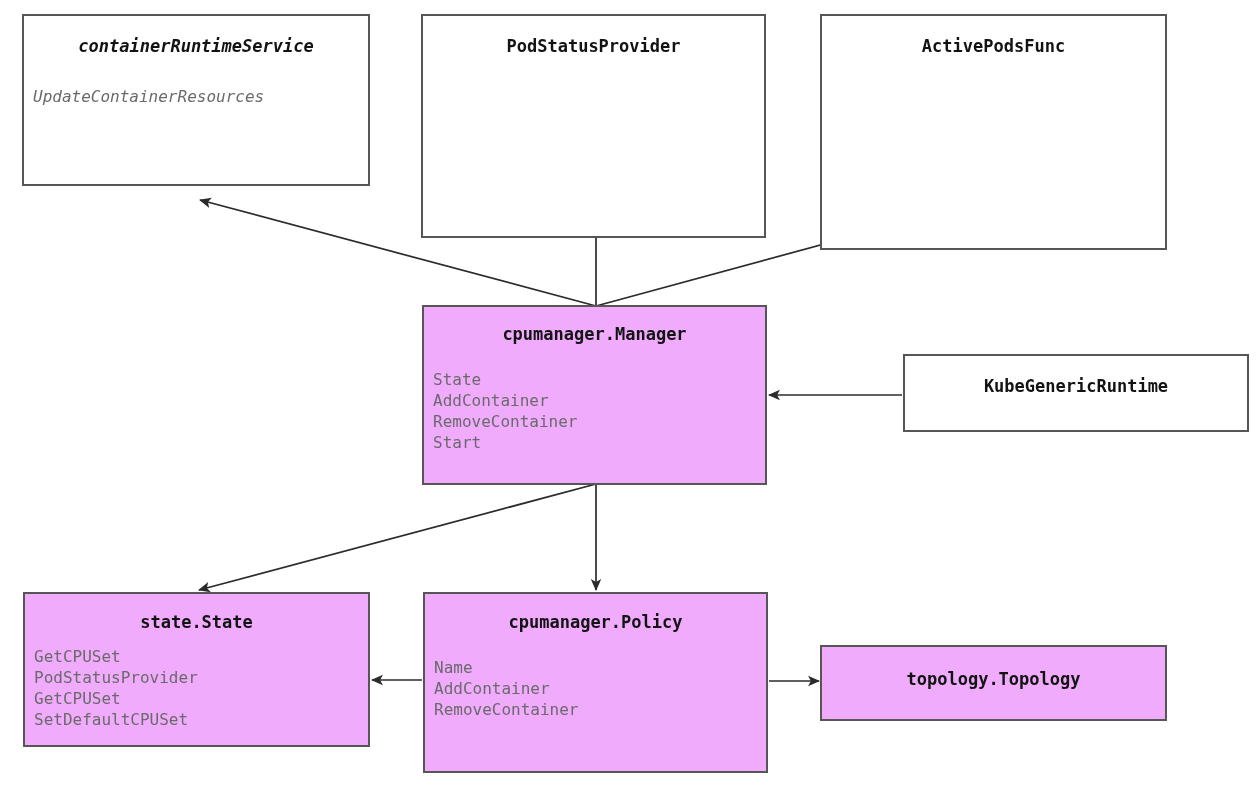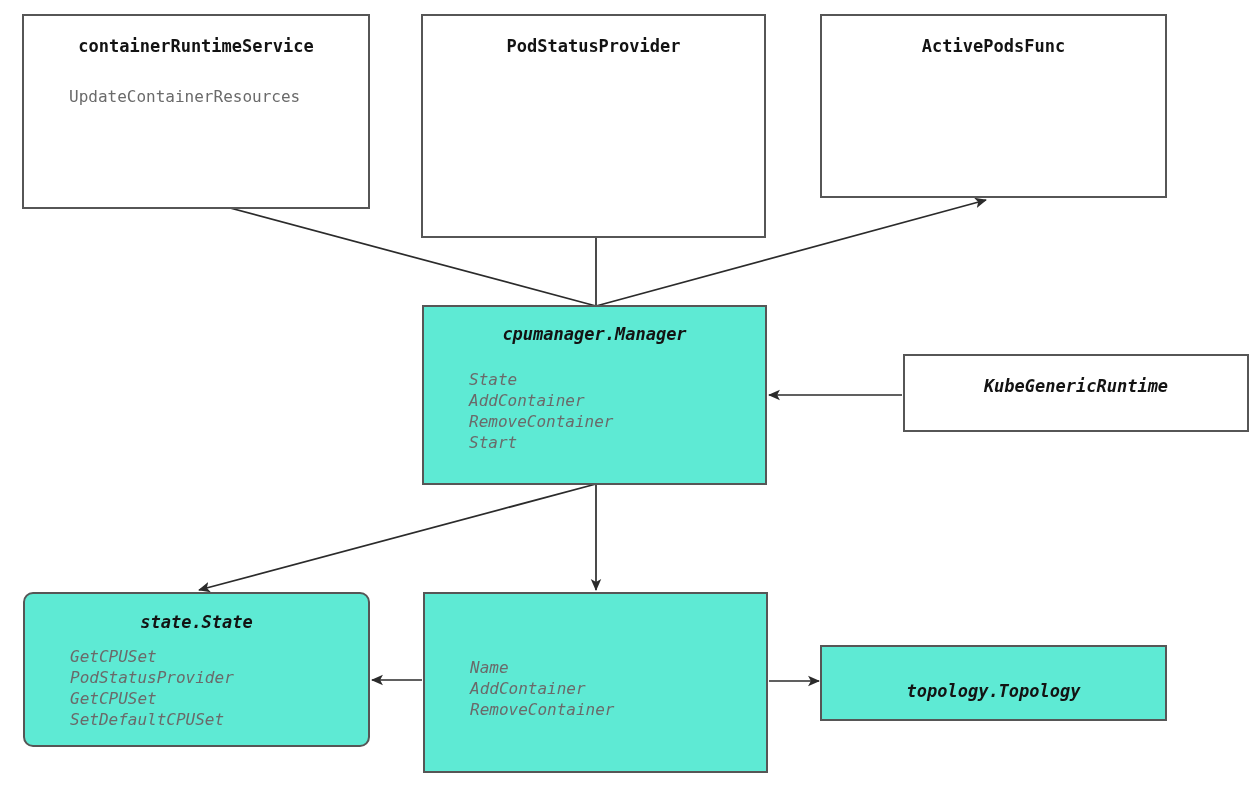--- a/index.html
+++ b/index.html
@@ -26,22 +26,21 @@
     pointer-events: none;
   }
   .node {
     position: absolute;
     box-sizing: border-box;
     border: 2px solid #565656;
     background: #ffffff;
     z-index: 2;
   }
   .node.filled {
-    background: #5eead4;
-    font-style: italic;
+    background: #f0abfc;
   }
   .node-title {
     position: absolute;
     left: 0;
     right: 0;
     text-align: center;
     font-weight: bold;
     font-size: 17px;
     letter-spacing: 0px;
     color: #131313;
@@ -53,47 +52,46 @@
     left: 9px;
     right: 4px;
     font-size: 16px;
     line-height: 21px;
     color: #6a6a6a;
     font-family: "DejaVu Sans Mono", "Liberation Mono", monospace;
     white-space: nowrap;
   }
   .node-method {
     display: block;
-    margin-left: 36px;
   }
   
-  #node-containerRuntimeService { left: 22px;  top: 14px;  width: 348px; height: 195px; }
+  #node-containerRuntimeService { left: 22px;  top: 14px;  width: 348px; height: 172px; font-style: italic; }
   #node-podStatusProvider       { left: 421px; top: 14px;  width: 345px; height: 224px; }
-  #node-activePodsFunc          { left: 820px; top: 14px;  width: 347px; height: 184px; }
+  #node-activePodsFunc          { left: 820px; top: 14px;  width: 347px; height: 236px; }
   #node-cpumanagerManager       { left: 422px; top: 305px; width: 345px; height: 180px; }
-  #node-kubeGenericRuntime      { left: 903px; top: 354px; width: 346px; height: 78px; font-style: italic;  }
-  #node-stateState              { left: 23px;  top: 592px; width: 347px; height: 155px; border-radius: 10px; }
+  #node-kubeGenericRuntime      { left: 903px; top: 354px; width: 346px; height: 78px;  }
+  #node-stateState              { left: 23px;  top: 592px; width: 347px; height: 155px; }
   #node-cpumanagerPolicy        { left: 423px; top: 592px; width: 345px; height: 181px; }
   #node-topologyTopology        { left: 820px; top: 645px; width: 347px; height: 76px;  }
 
   #node-containerRuntimeService .node-title { top: 20px; }
   #node-containerRuntimeService .node-methods { top: 70px; }
   #node-podStatusProvider .node-title { top: 20px; }
   #node-podStatusProvider .node-methods { top: 70px; }
   #node-activePodsFunc .node-title { top: 20px; }
   #node-activePodsFunc .node-methods { top: 70px; }
   #node-cpumanagerManager .node-title { top: 17px; }
   #node-cpumanagerManager .node-methods { top: 62px; }
   #node-kubeGenericRuntime .node-title { top: 20px; }
   #node-kubeGenericRuntime .node-methods { top: 52px; }
   #node-stateState .node-title { top: 18px; }
   #node-stateState .node-methods { top: 52px; }
   #node-cpumanagerPolicy .node-title { top: 18px; }
   #node-cpumanagerPolicy .node-methods { top: 63px; }
-  #node-topologyTopology .node-title { top: 34px; }
+  #node-topologyTopology .node-title { top: 22px; }
   #node-topologyTopology .node-methods { top: 54px; }
 </style>
 </head>
 <body>
 
 <div id="canvas">
 
   <svg id="edges" viewBox="0 0 1258 788" width="1258" height="788" xmlns="http://www.w3.org/2000/svg">
     <defs>
       <marker id="arrowhead" viewBox="0 0 10 10" refX="9.2" refY="5" markerWidth="7" markerHeight="7" orient="auto-start-reverse">
@@ -170,20 +168,21 @@
     <div class="node-title">state.State</div>
     <div class="node-methods">
       <span class="node-method">GetCPUSet</span>
       <span class="node-method">PodStatusProvider</span>
       <span class="node-method">GetCPUSet</span>
       <span class="node-method">SetDefaultCPUSet</span>
     </div>
   </div>
 
   <div class="node filled" id="node-cpumanagerPolicy">
+    <div class="node-title">cpumanager.Policy</div>
     <div class="node-methods">
       <span class="node-method">Name</span>
       <span class="node-method">AddContainer</span>
       <span class="node-method">RemoveContainer</span>
     </div>
   </div>
 
   <div class="node filled" id="node-topologyTopology">
     <div class="node-title">topology.Topology</div>
     <div class="node-methods"></div>

